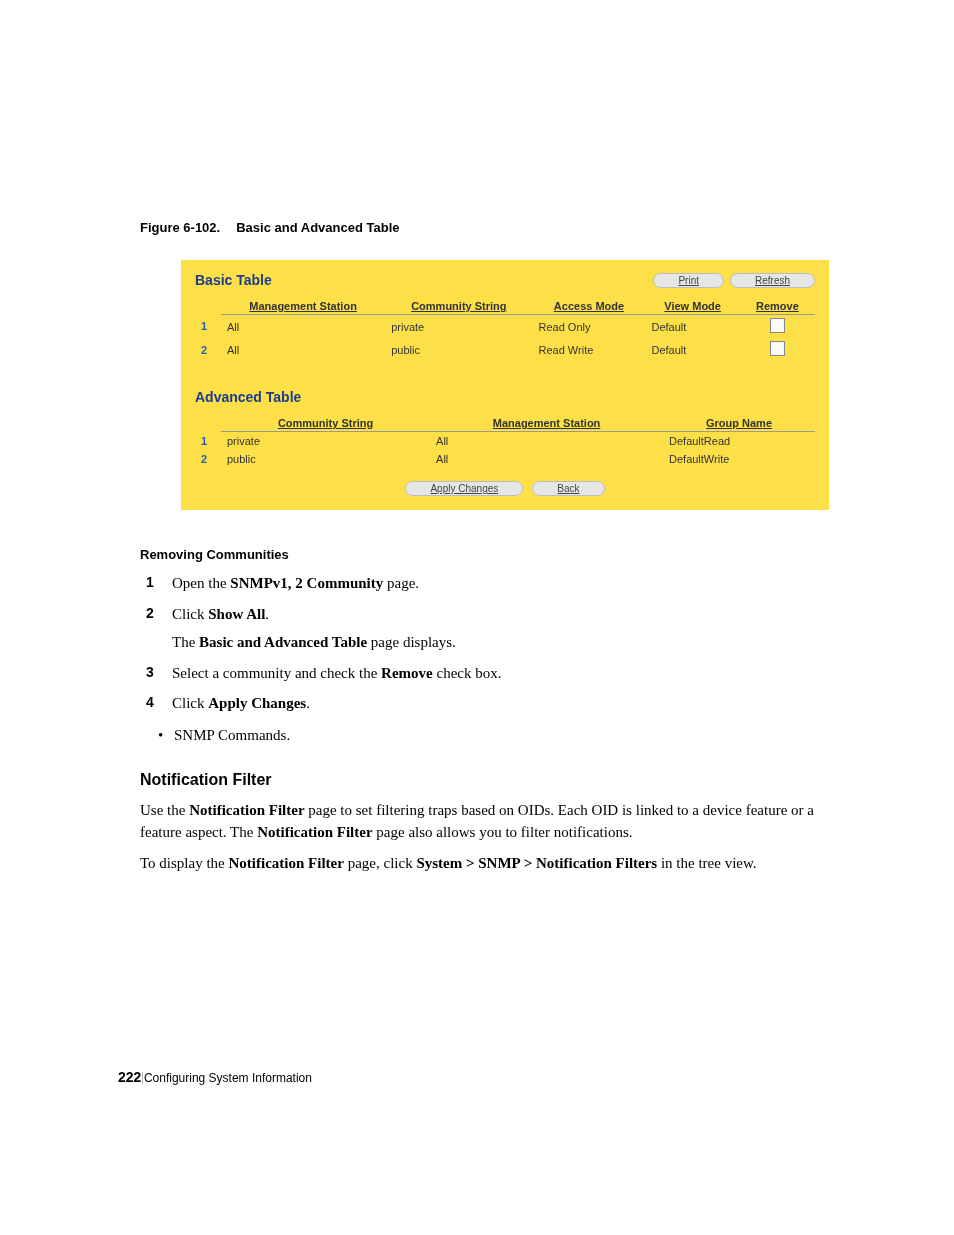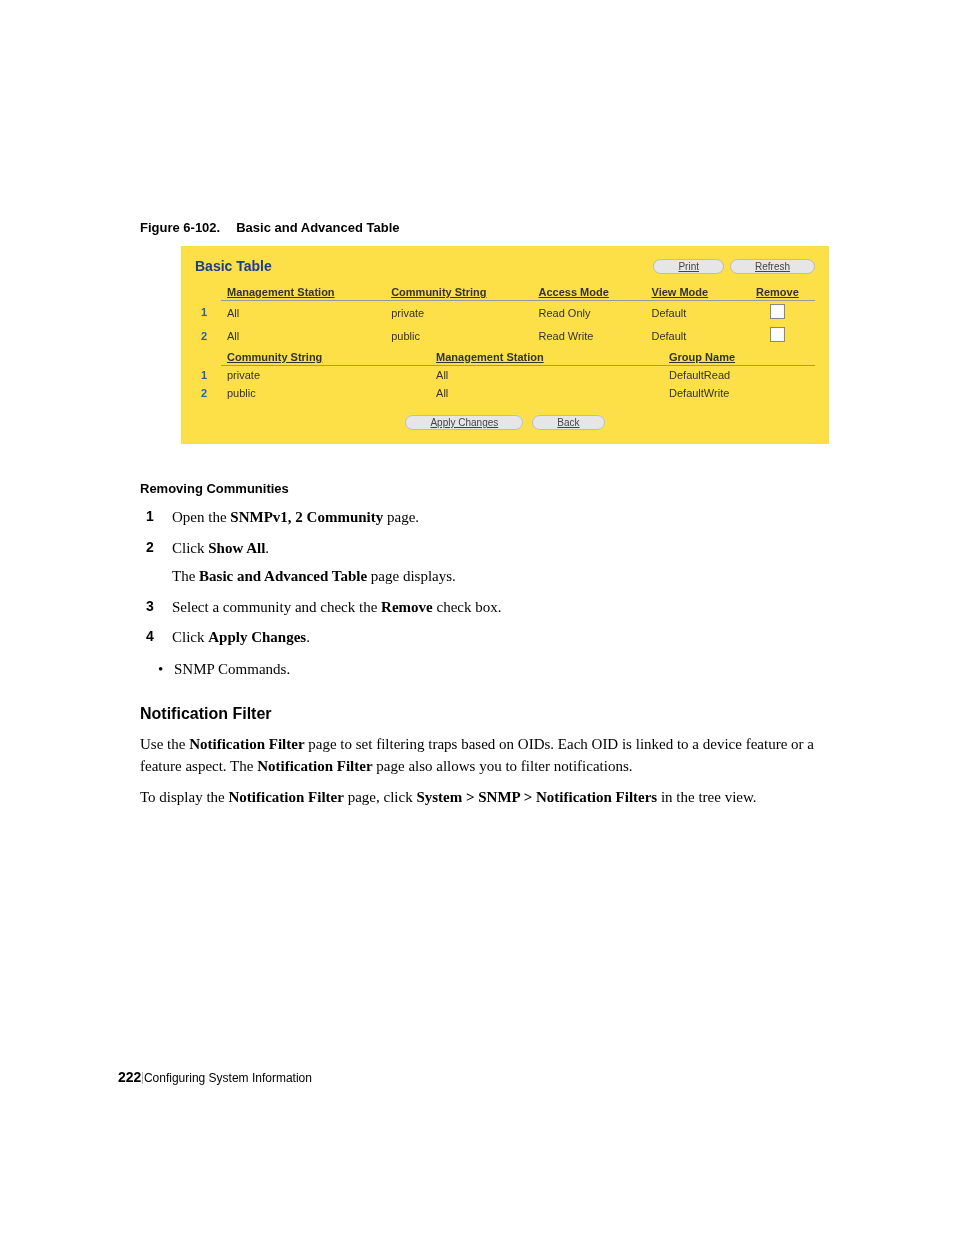--- a/index.html
+++ b/index.html
@@ -13,21 +13,21 @@
     width: 954px;
     height: 1235px;
     position: relative;
     box-sizing: border-box;
     padding: 220px 120px 0 140px;
   }
   .fig-caption {
     font-family: Arial, Helvetica, sans-serif;
     font-weight: bold;
     font-size: 13px;
-    margin-bottom: 10px;
+    margin-bottom: 24px;
   }
   .fig-caption .fig-num { margin-right: 16px; }
   .screenshot {
     margin-left: 40px;
     width: 620px;
     border: 1px solid #fff;
     font-family: Verdana, Arial, sans-serif;
     font-size: 11px;
     color: #333;
     background: #fde047;
@@ -59,21 +59,21 @@
     text-decoration: underline;
     cursor: pointer;
   }
   table.basic {
     width: 100%;
     border-collapse: collapse;
     font-size: 11px;
     color: #333;
   }
   table.basic th {
-    text-align: left;
+    text-align: center;
     font-weight: bold;
     font-size: 11px;
     padding: 4px 6px 2px 6px;
     border-bottom: 1px solid #999;
     text-decoration: underline;
     color: #333;
   }
   table.basic td {
     padding: 3px 6px;
     vertical-align: middle;
@@ -222,20 +222,21 @@
           <td class="num">2</td>
           <td>All</td>
           <td>public</td>
           <td>Read Write</td>
           <td>Default</td>
           <td style="text-align:center;"><span class="ss-check"></span></td>
         </tr>
       </tbody>
     </table>
 
+    <div class="adv-title">Advanced Table</div>
 
     <table class="basic">
       <thead>
         <tr>
           <th style="width:14px;border-bottom:none;"></th>
           <th>Community String</th>
           <th>Management Station</th>
           <th>Group Name</th>
         </tr>
       </thead>

